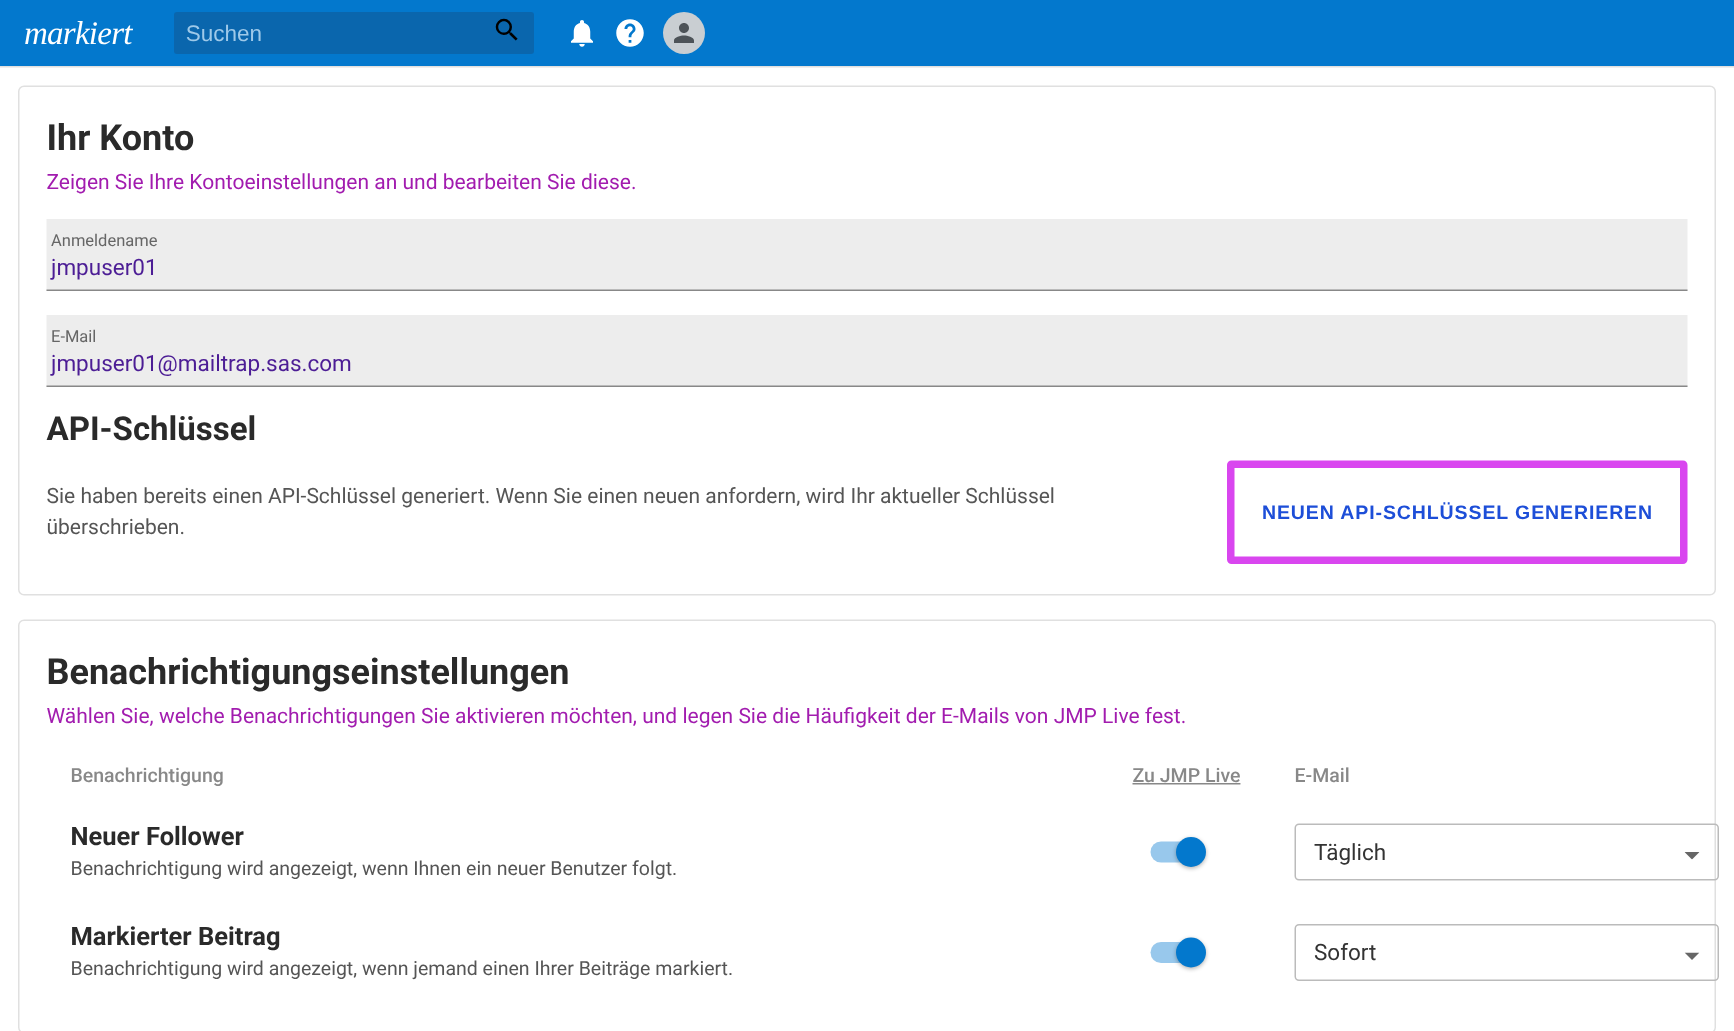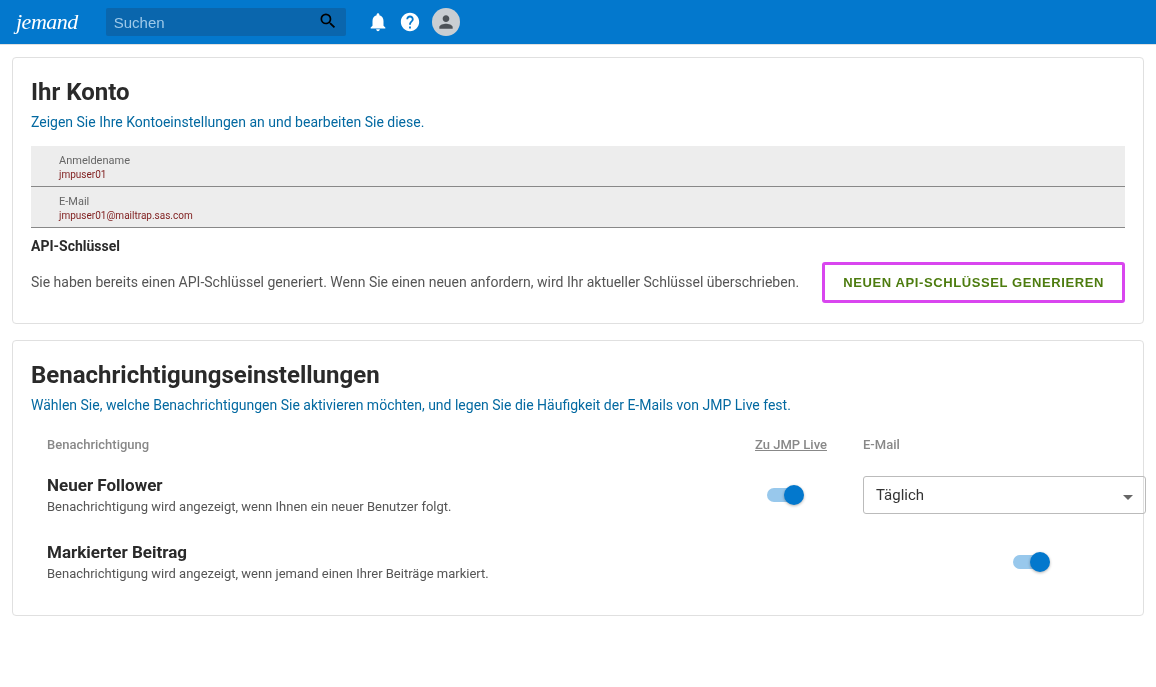--- a/index.html
+++ b/index.html
@@ -17,30 +17,30 @@
 .icon-btn svg { fill: #fff; }
 .avatar { width: 28px; height: 28px; border-radius: 50%; background: #c9ced2; display: flex; align-items: center; justify-content: center; margin-left: 6px; cursor: pointer; }
 .avatar svg { fill: #4d5358; }
 
 .divider { height: 1px; background: #e0e0e0; }
 
 .content { padding: 12px; }
 .card { border: 1px solid #e0e0e0; border-radius: 4px; background: #fff; padding: 20px 18px; margin-bottom: 16px; }
 
 .card h2 { font-size: 24px; font-weight: 700; color: #2a2a2a; margin-bottom: 8px; }
-.card .subtitle { font-size: 14px; color: #0369a1; margin-bottom: 16px; }
+.card .subtitle { font-size: 14px; color: #a21caf; margin-bottom: 16px; }
 
-.field { background: #ededed; border-bottom: 1px solid #888; padding: 8px 28px 6px; }
+.field { background: #ededed; border-bottom: 1px solid #888; padding: 8px 3px 6px; margin-bottom: 16px; }
 .field-label { font-size: 11px; color: #666; margin-bottom: 2px; }
-.field-value { font-size: 10px; color: #7f1d1d; }
+.field-value { font-size: 15px; color: #4c1d95; }
 
-h3.section-head { font-size: 14px; font-weight: 700; color: #2a2a2a; margin-top: 10px; margin-bottom: 8px; }
+h3.section-head { font-size: 22px; font-weight: 700; color: #2a2a2a; margin-top: 10px; margin-bottom: 8px; }
 .api-row { display: flex; align-items: center; gap: 20px; }
 .api-text { font-size: 14px; color: #555; flex: 1; line-height: 1.5; }
-.outline-btn { border: 3px solid #d946ef; background: #fff; color: #4d7c0f; font-size: 13px; font-weight: 600; letter-spacing: 0.6px; text-transform: uppercase; padding: 10px 18px; border-radius: 3px; cursor: pointer; white-space: nowrap; }
+.outline-btn { border: 5px solid #d946ef; background: #fff; color: #1d4ed8; font-size: 13px; font-weight: 600; letter-spacing: 0.6px; text-transform: uppercase; padding: 22px 18px; border-radius: 3px; cursor: pointer; white-space: nowrap; }
 
 .notif-table { width: 100%; }
 .notif-header { display: flex; padding: 8px 16px; color: #888; font-size: 13px; font-weight: 500; border-bottom: 1px solid transparent; gap: 12px; }
 .col-name { flex: 1; }
 .col-toggle { width: 96px; text-decoration: underline; }
 .col-email { width: 246px; }
 
 .notif-row { display: flex; align-items: center; padding: 14px 16px; }
 .notif-title { font-size: 17px; font-weight: 700; color: #2a2a2a; margin-bottom: 4px; }
 .notif-desc { font-size: 13px; color: #555; }
@@ -48,21 +48,21 @@
 .toggle { position: relative; width: 34px; height: 14px; background: #98c8ec; border-radius: 10px; cursor: pointer; }
 .toggle::after { content: ""; position: absolute; width: 20px; height: 20px; background: #0378cd; border-radius: 50%; top: -3px; right: -3px; box-shadow: 0 1px 3px rgba(0,0,0,0.3); }
 
 .select { border: 1px solid #bbb; border-radius: 3px; height: 38px; display: flex; align-items: center; padding: 0 12px; font-size: 15px; color: #333; cursor: pointer; justify-content: space-between; width: 283px; }
 .select svg { fill: #666; }
 </style>
 </head>
 <body>
 
 <div class="topbar">
-  <div class="logo"><span class="l">jemand</span></div>
+  <div class="logo"><span class="l">markiert</span></div>
   <div class="search-box">
     <input class="search-input" placeholder="Suchen" style="">
     <span>
       <svg width="20" height="20" viewBox="0 0 24 24">
           <path d="M15.5 14h-.79l-.28-.27A6.471 6.471 0 0016 9.5 6.5 6.5 0 109.5 16c1.61 0 3.09-.59 4.23-1.57l.27.28v.79l5 4.99L20.49 19l-4.99-5zm-6 0C7.01 14 5 11.99 5 9.5S7.01 5 9.5 5 14 7.01 14 9.5 11.99 14 9.5 14z"></path>
         </svg>
     </span>
   </div>
   <div class="icon-btn">
     <svg width="22" height="22" viewBox="0 0 24 24">
@@ -136,18 +136,26 @@
       </div>
 
       <div class="notif-row">
         <div class="col-name">
           <div class="notif-title">Markierter Beitrag</div>
           <div class="notif-desc">Benachrichtigung wird angezeigt, wenn jemand einen Ihrer Beiträge markiert.</div>
         </div>
         <div class="col-toggle">
           <div class="toggle"></div>
         </div>
+        <div class="col-email">
+          <div class="select">
+            <span>Sofort</span>
+            <span><svg width="10" height="5" viewBox="0 0 10 5">
+                  <path d="M0 0l5 5 5-5z"></path>
+                </svg></span>
+          </div>
+        </div>
       </div>
 
     </div>
   </div>
 
 </div>
 
 </body></html>

